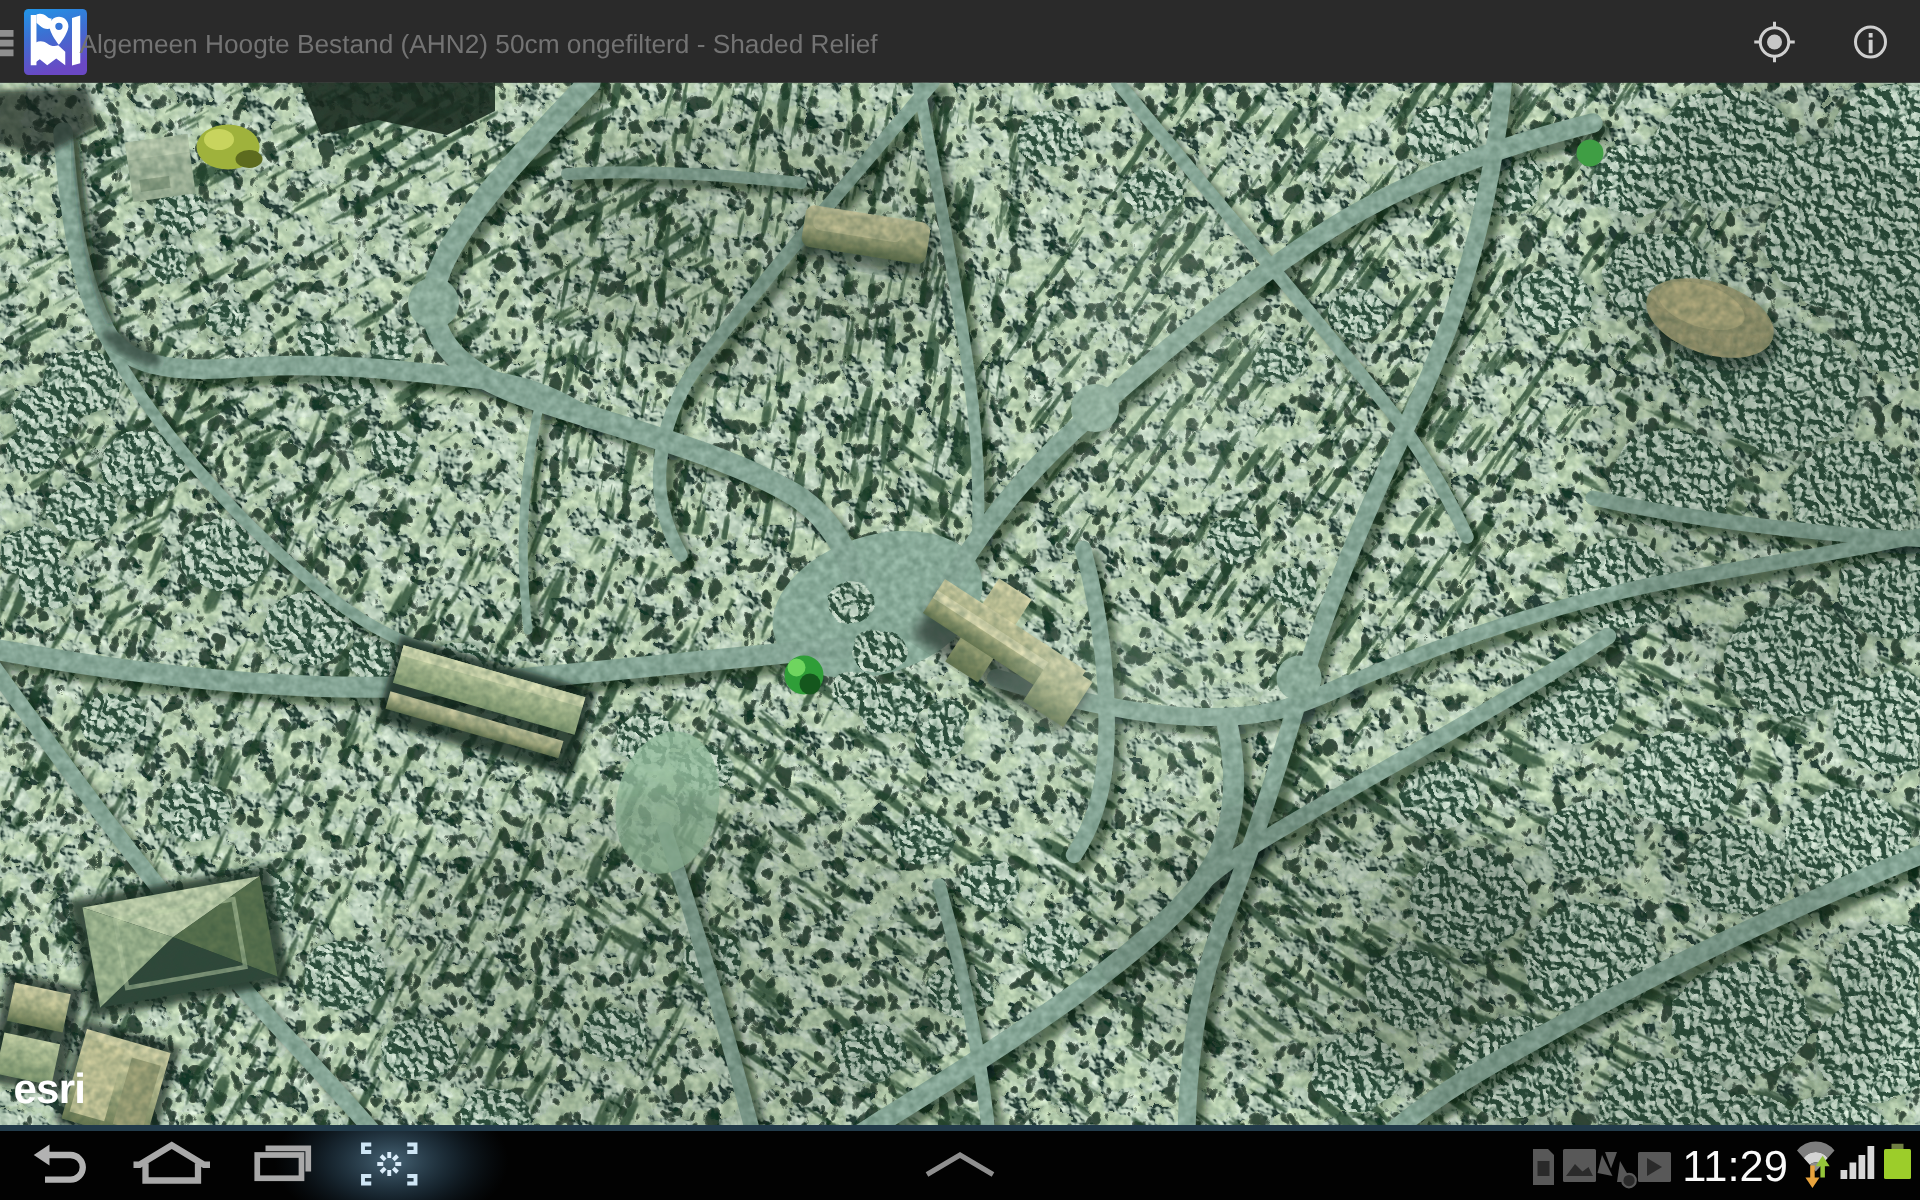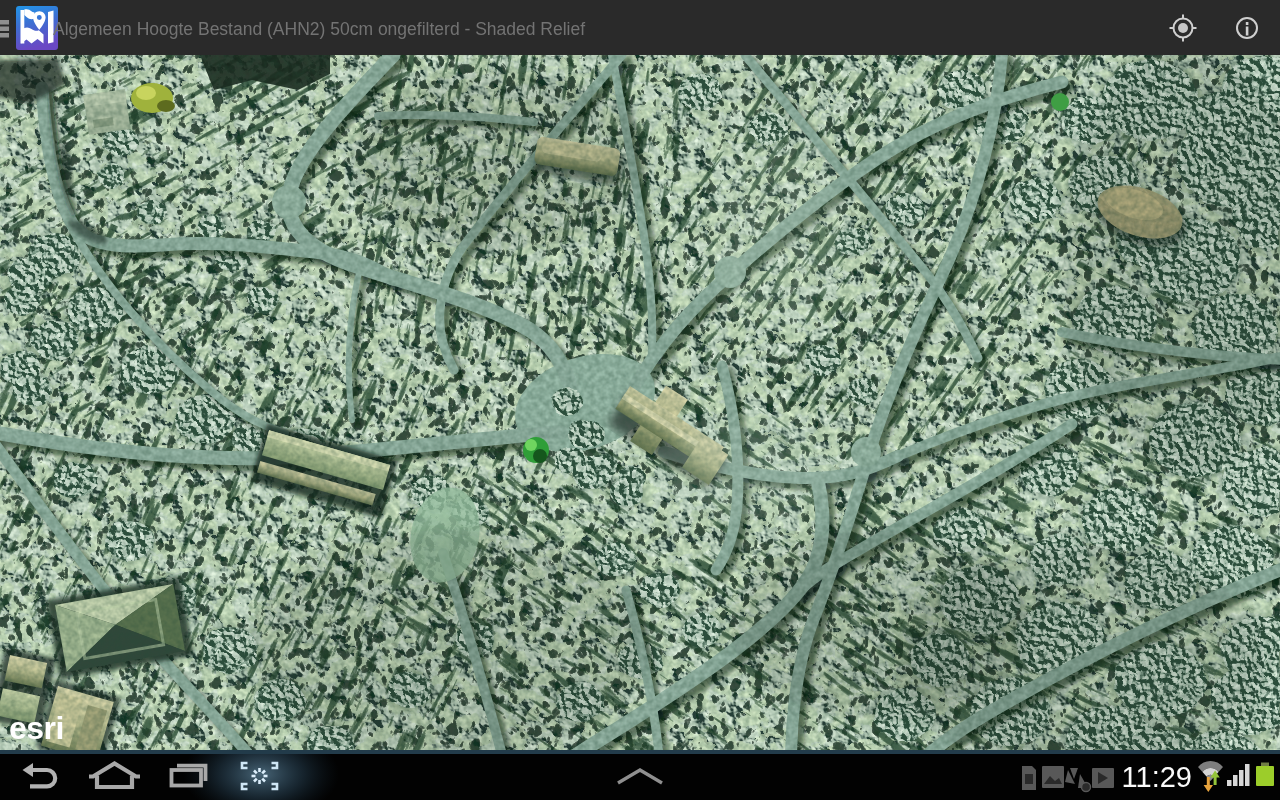--- a/index.html
+++ b/index.html
@@ -3,21 +3,21 @@
 <meta charset="utf-8">
 <style>
   html,body{margin:0;padding:0;background:#000;}
   body{width:1280px;height:800px;overflow:hidden;position:relative;
        font-family:"Liberation Sans", sans-serif;}
   #topbar{position:absolute;left:0;top:0;width:1280px;height:55px;background:#2a2a2a;}
   #title{position:absolute;left:53px;top:2px;line-height:55px;color:#737373;font-size:17.5px;white-space:nowrap;}
   #map{position:absolute;left:0;top:55px;}
   #navbar{position:absolute;left:0;top:750px;width:1280px;height:50px;background:#020202;border-top:0;}
   #navline{position:absolute;left:0;top:750px;width:1280px;height:4px;background:#223b4a;z-index:6;}
-  #esri{position:absolute;left:9px;top:710px;color:#fff;font-size:32px;font-weight:bold;letter-spacing:-0.5px;z-index:3;}
+  #esri{position:absolute;left:9px;top:710px;color:#fff;font-size:28px;font-weight:bold;letter-spacing:-0.5px;z-index:3;}
 </style>
 </head>
 <body>
 <div id="map">
 <svg width="1280" height="695">
 <defs>
   <filter id="fBase" x="0" y="55" width="1280" height="695" filterUnits="userSpaceOnUse" primitiveUnits="userSpaceOnUse">
     <feTurbulence type="fractalNoise" baseFrequency="0.05" numOctaves="4" seed="11" result="n1"></feTurbulence>
     <feDiffuseLighting in="n1" surfaceScale="11" diffuseConstant="1.1" lighting-color="#ffffff" result="l1">
       <feDistantLight azimuth="315" elevation="40"></feDistantLight>

